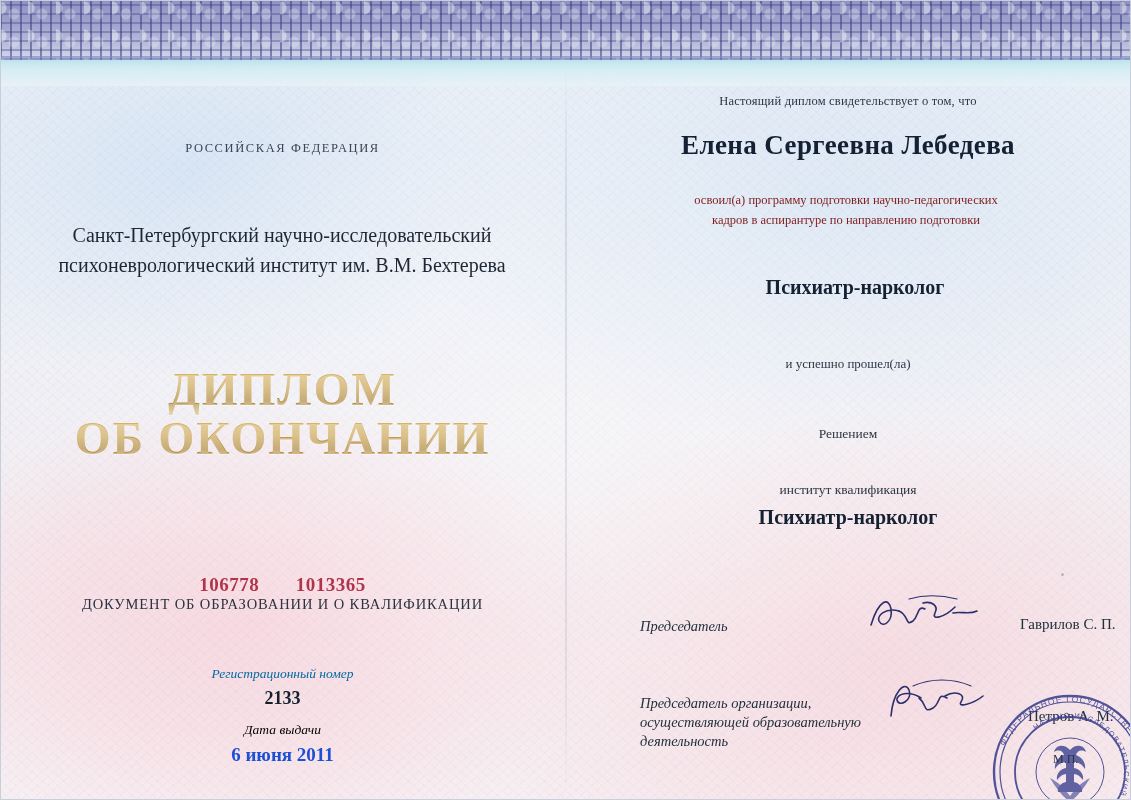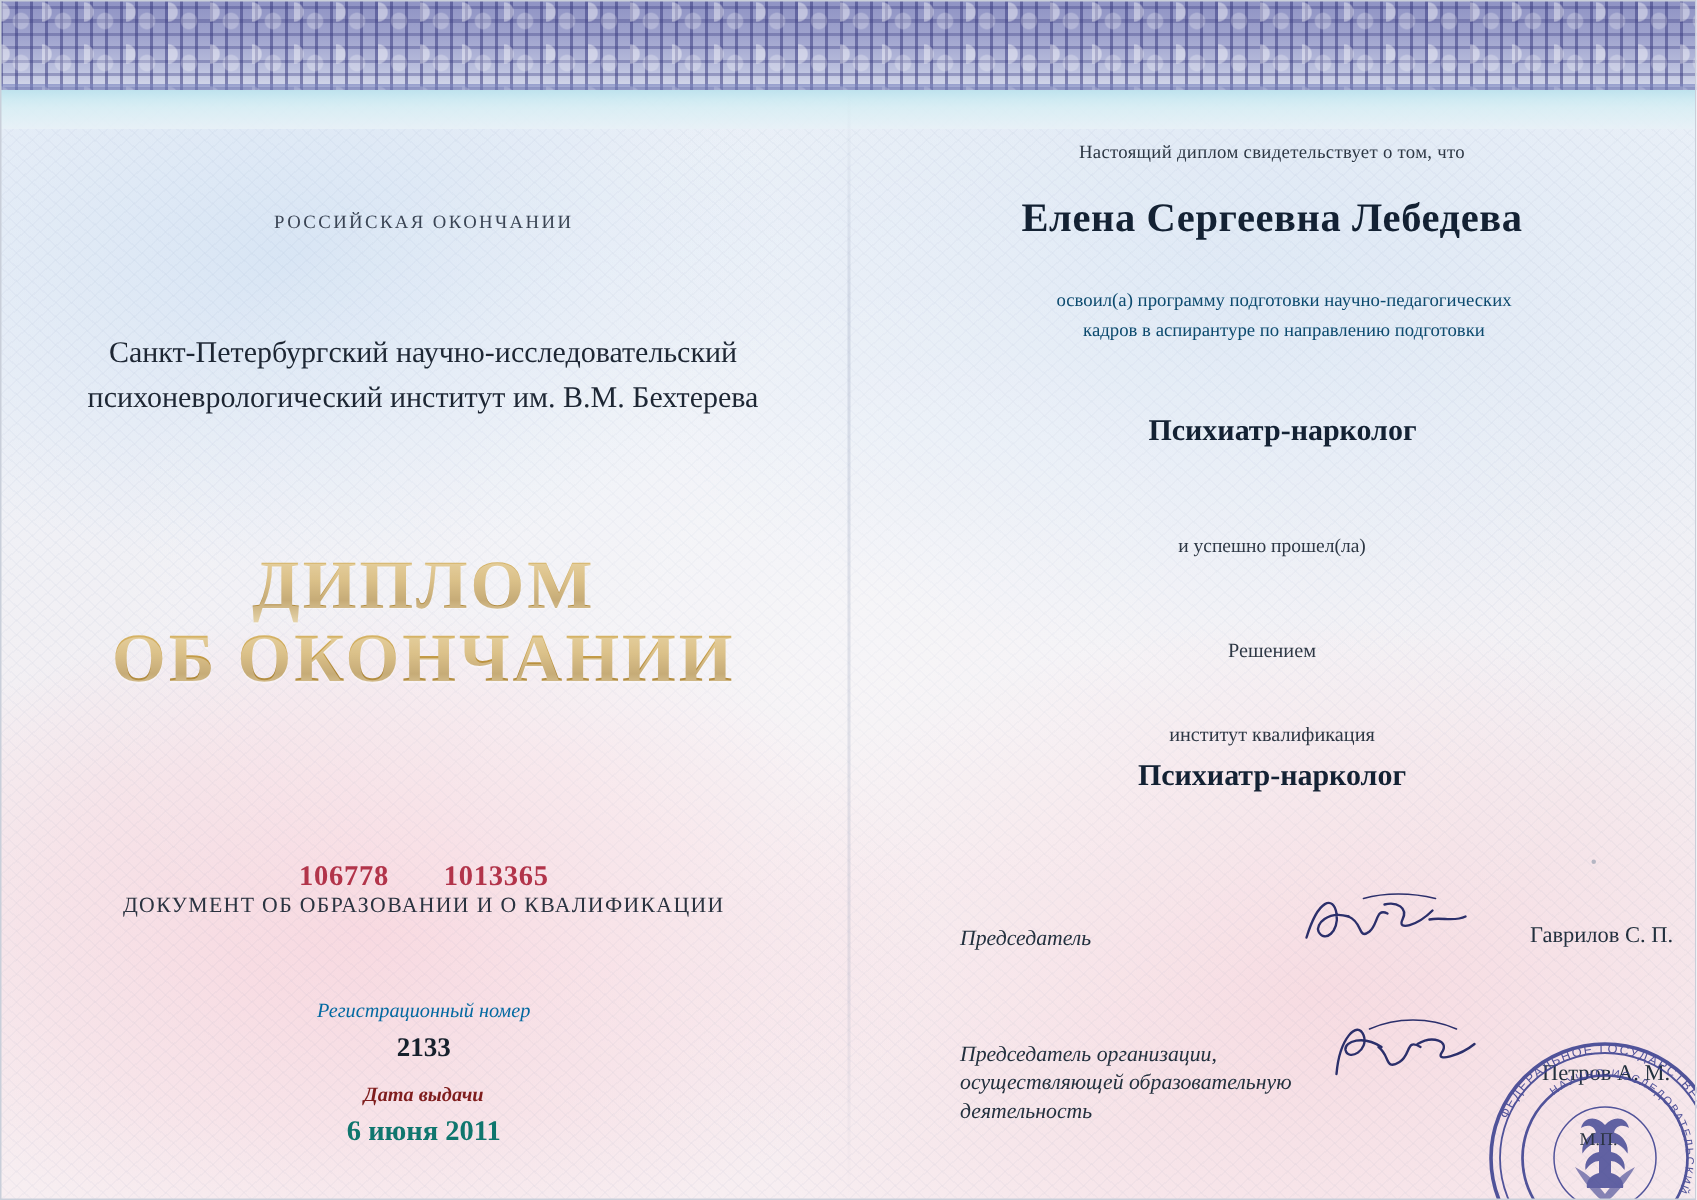--- a/index.html
+++ b/index.html
@@ -178,31 +178,30 @@
     font-weight: bold;
     color: #16202c;
   }
   .date-label {
     position: absolute;
     left: 0; top: 636px;
     width: 565px;
     text-align: center;
     font-size: 13.5px;
     font-style: italic;
-    color: #7f1d1d;
-    font-weight: bold;
+    color: #000000;
   }
   .date-value {
     position: absolute;
     left: 0; top: 658px;
     width: 565px;
     text-align: center;
     font-size: 19px;
     font-weight: bold;
-    color: #0f766e;
+    color: #1d4ed8;
   }
 
   
   .right-pane {
     position: absolute;
     left: 565px; top: 86px;
     width: 566px; height: 714px;
   }
   .r-center { text-align: center; }
   .r-intro {
@@ -217,25 +216,25 @@
     position: absolute;
     left: 20px; top: 44px;
     width: 526px;
     font-size: 27px;
     font-weight: bold;
     color: #132133;
     letter-spacing: .4px;
   }
   .r-program {
     position: absolute;
-    left: 58px; top: 104px;
+    left: 48px; top: 104px;
     width: 466px;
     font-size: 12.5px;
     line-height: 20px;
-    color: #0c4a6e;
+    color: #7f1d1d;
   }
   .r-qual-1 {
     position: absolute;
     left: 110px; top: 190px;
     width: 360px;
     font-size: 20px;
     font-weight: bold;
     color: #132133;
     text-align: center;
   }
@@ -327,21 +326,21 @@
   <div class="topband">
     <div class="topband-scallop"></div>
   </div>
   <div class="topband-edge"></div>
   <div class="topband-cyan"></div>
 
   <div class="fold"></div>
 
   <div class="left-pane">
 
-    <div class="country">РОССИЙСКАЯ ОКОНЧАНИИ</div>
+    <div class="country">РОССИЙСКАЯ ФЕДЕРАЦИЯ</div>
 
     <div class="institute">
       <div>Санкт-Петербургский научно-исследовательский</div>
       <div>психоневрологический институт им. В.М. Бехтерева</div>
     </div>
 
     <div class="title-block">
       <div class="title-line title-1">ДИПЛОМ</div>
       <div class="title-line title-2">ОБ ОКОНЧАНИИ</div>
     </div>

